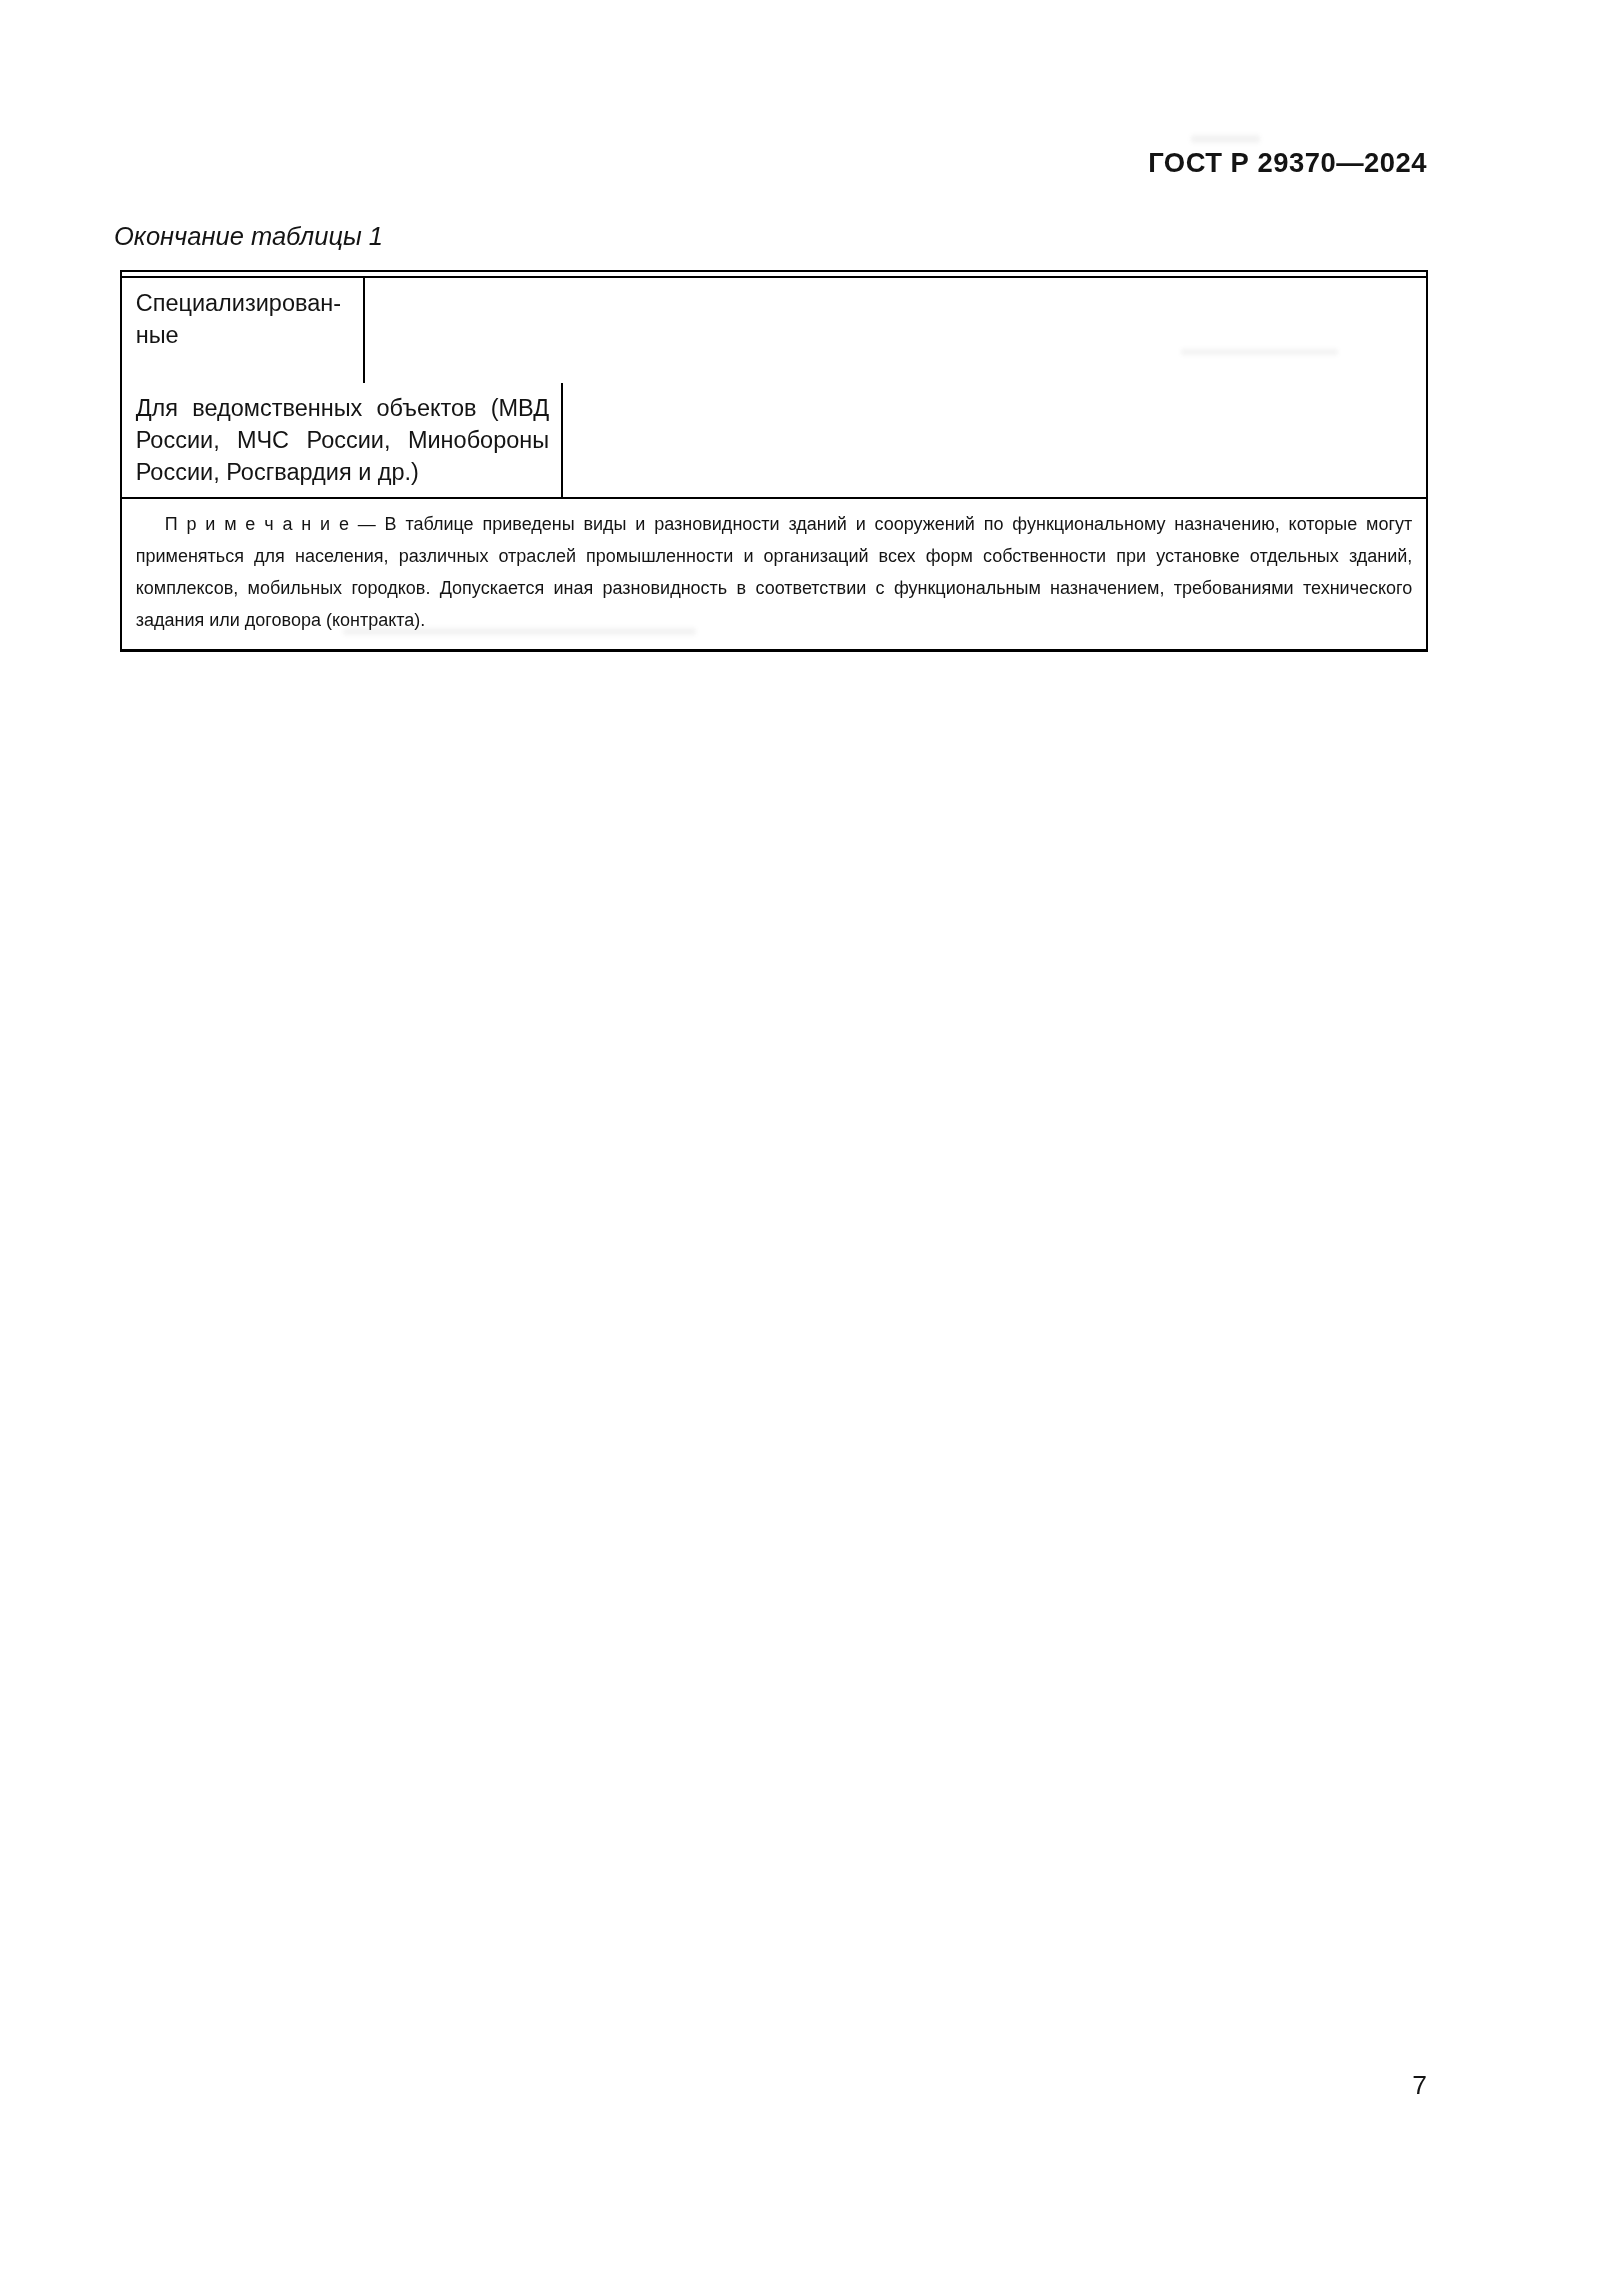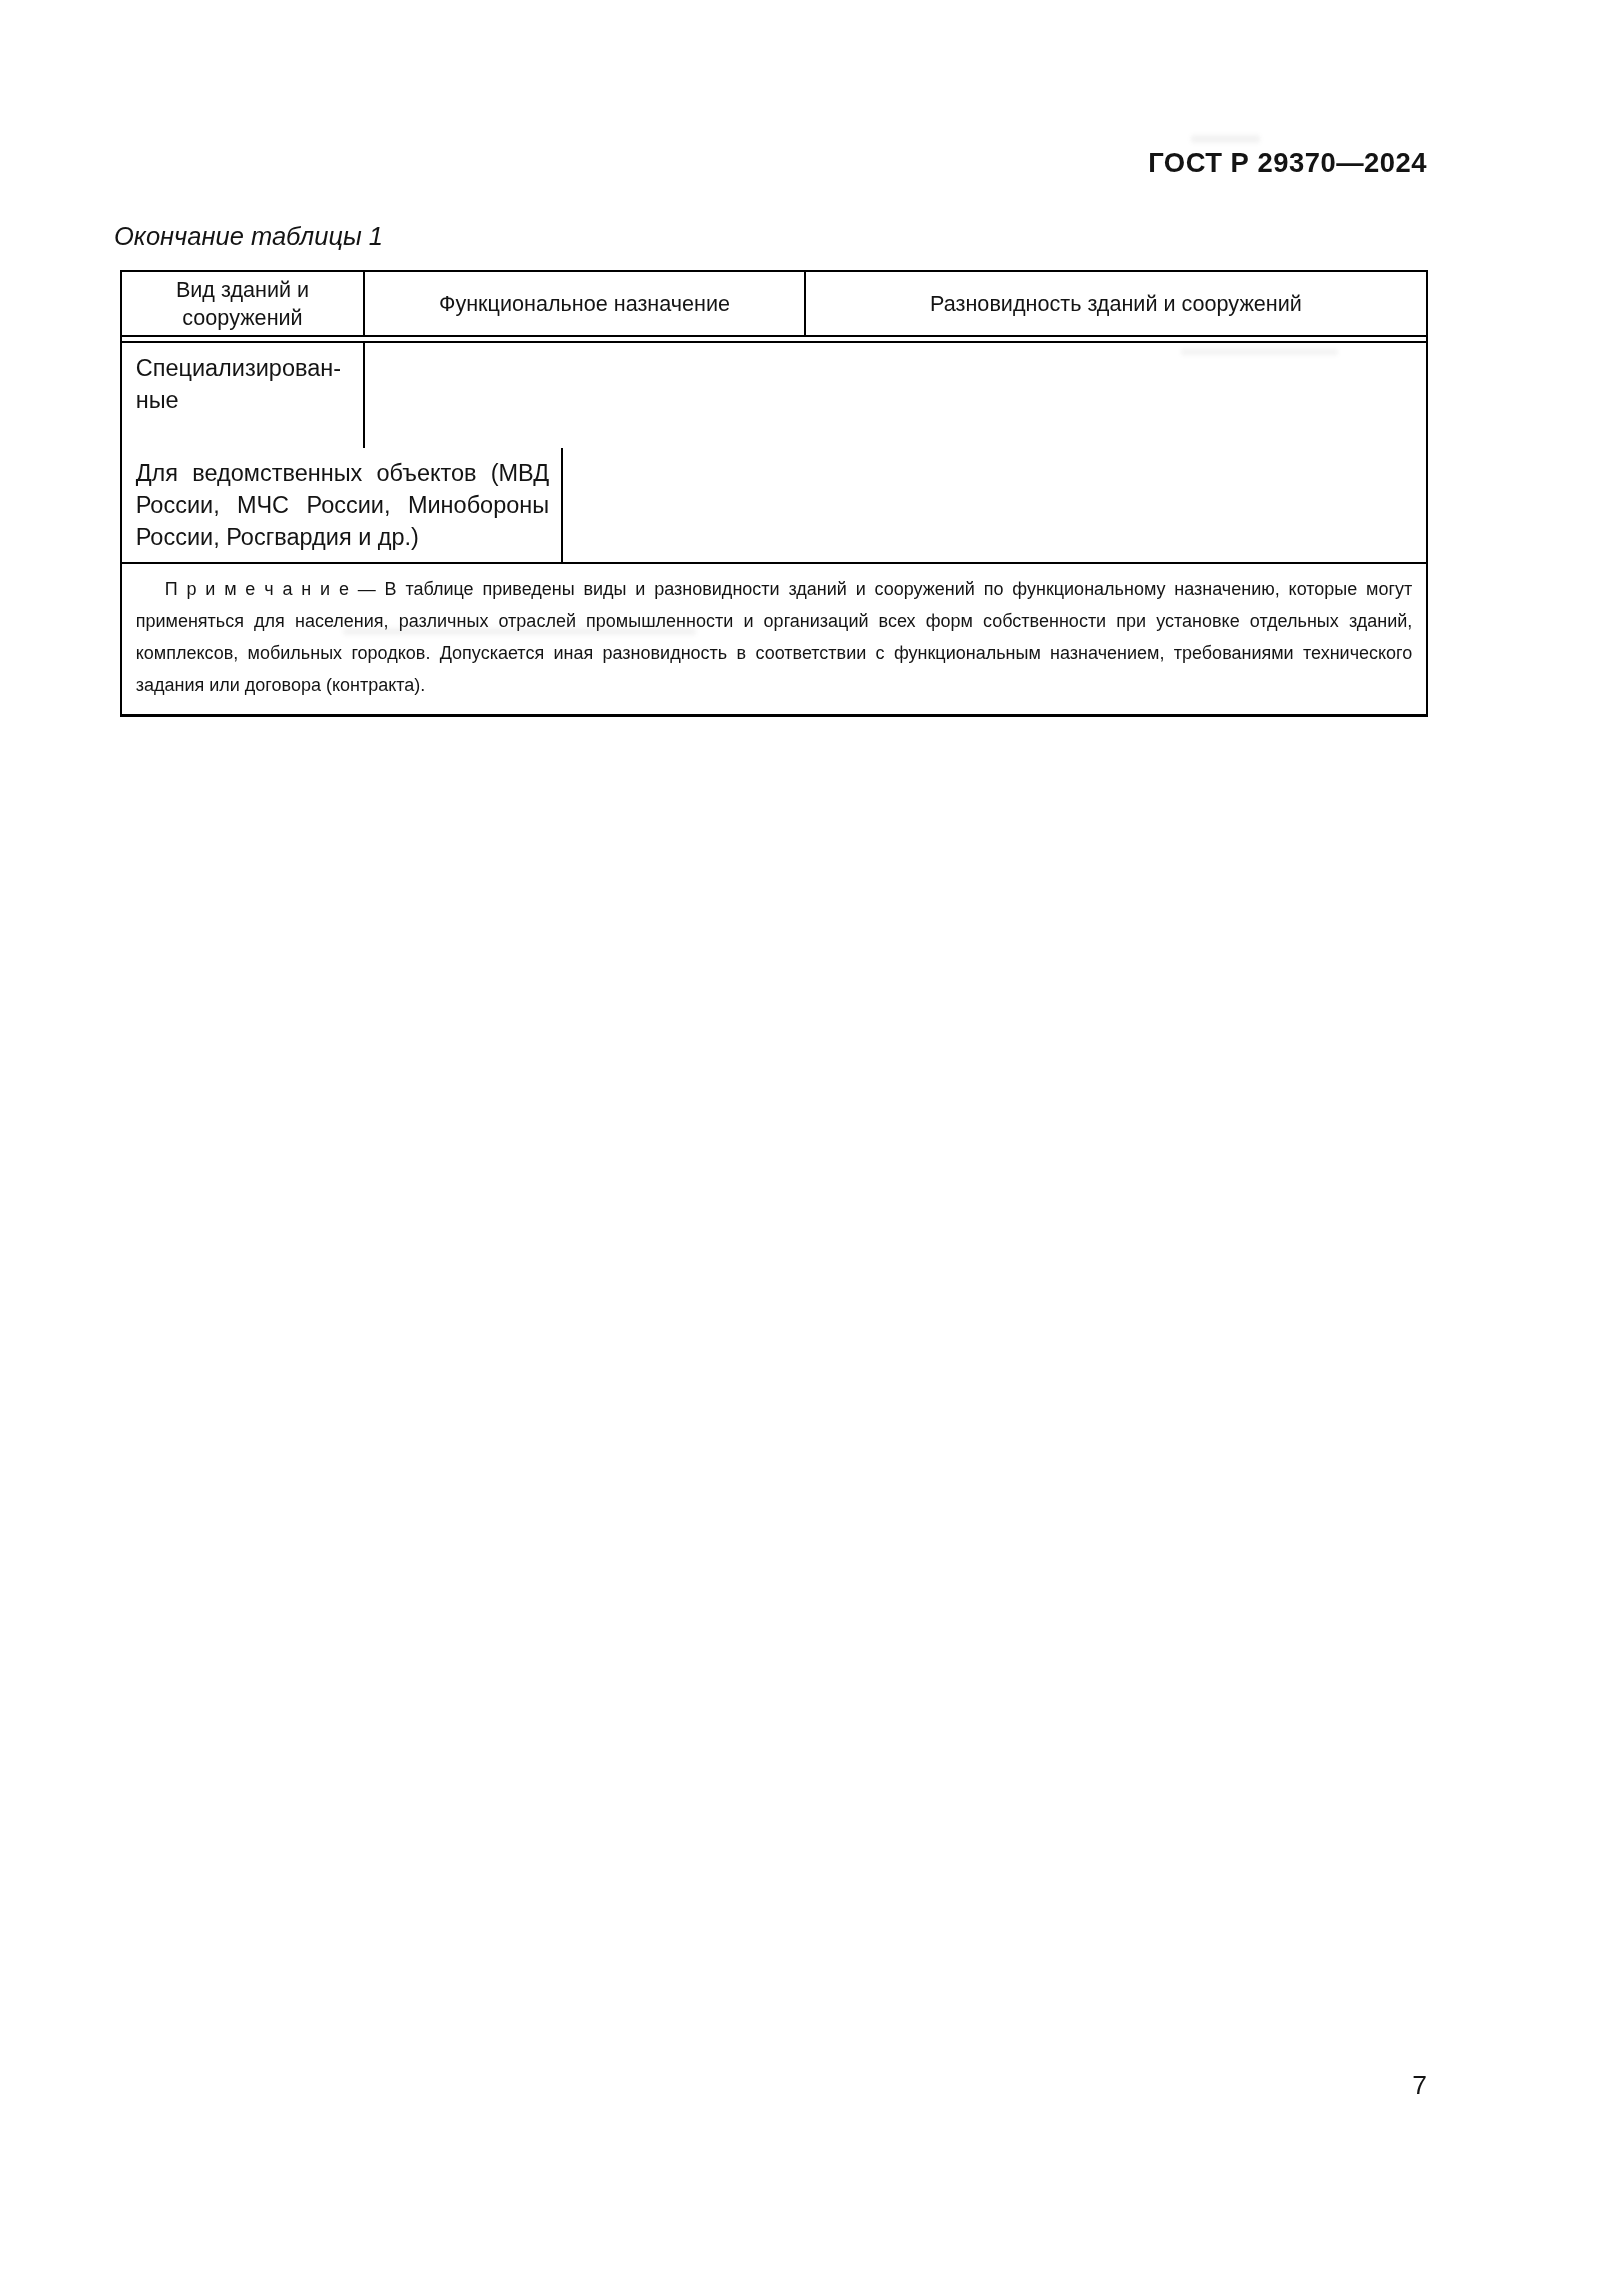--- a/index.html
+++ b/index.html
@@ -108,25 +108,20 @@
 </style>
 </head>
 <body>
 
 <div class="gost-header">ГОСТ Р 29370—2024</div>
 
 <div class="table-caption">Окончание таблицы 1</div>
 
 <div class="gost-table">
 
-  <div class="header-row">
-    <div class="cell col1">Вид зданий и сооружений</div>
-    <div class="cell col2">Функциональное назначение</div>
-    <div class="cell col3">Разновидность зданий и сооружений</div>
-  </div>
 
   <div class="double-rule"></div>
 
   <div class="data-row">
     <div class="cell col1">Специализирован-ные</div>
     <div class="cell col2">Для ведомственных объектов (МВД России, МЧС России, Минобороны России, Росгвардия и др.)</div>
   </div>
 
   <div class="table-note">П р и м е ч а н и е  — В таблице приведены виды и разновидности зданий и сооружений по функциональному назначению, которые могут применяться для населения, различных отраслей промышленности и организаций всех форм собственности при установке отдельных зданий, комплексов, мобильных городков. Допускается иная разновидность в соответствии с функциональным назначением, требованиями технического задания или договора (контракта).</div>
 

